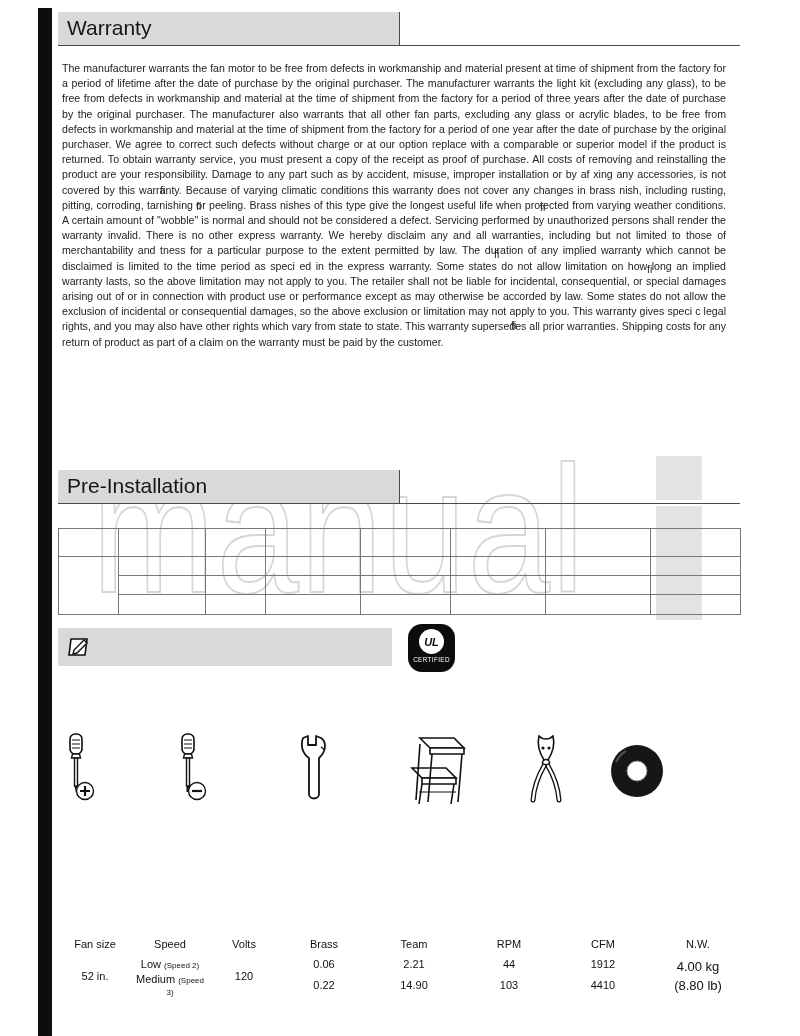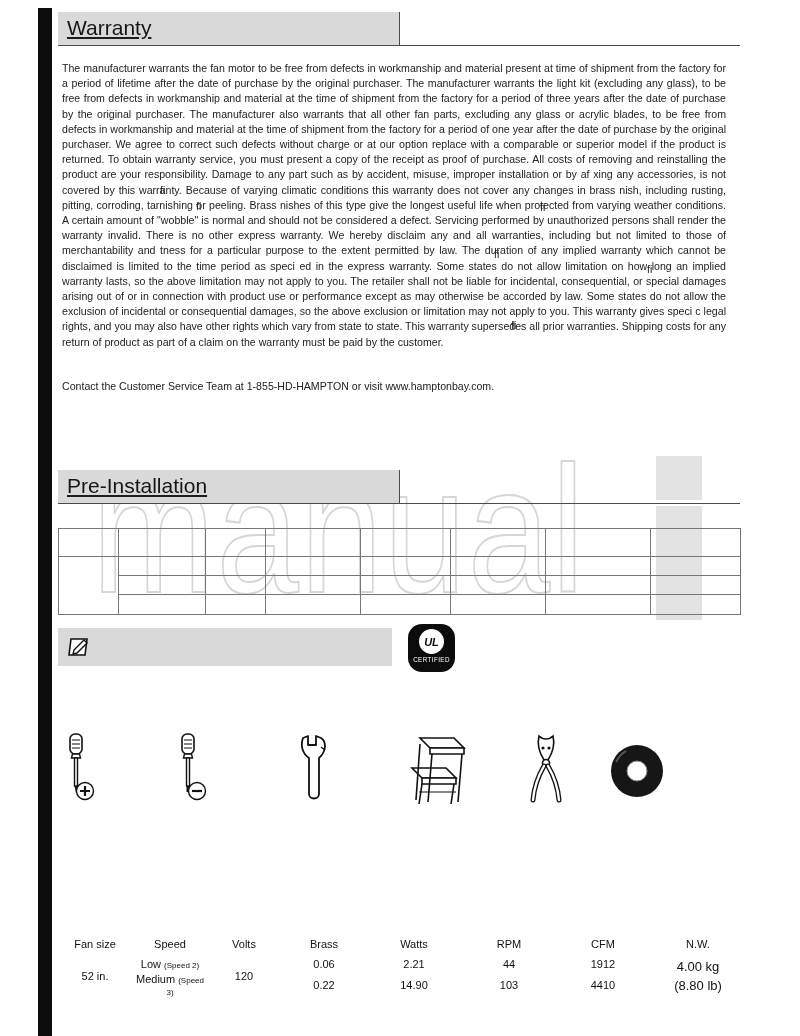--- a/index.html
+++ b/index.html
@@ -1,21 +1,21 @@
 <!DOCTYPE html>
 <html><head>
 <meta charset="utf-8">
 <style>
   html,body{margin:0;padding:0;background:#fff;}
   .page{position:relative;width:800px;height:1036px;background:#ffffff;overflow:hidden;
         font-family:"Liberation Sans",sans-serif;color:#1d1d1d;}
   .spine{position:absolute;left:38px;top:8px;width:14px;height:1028px;background:#0d0d0d;}
 
   
-  .sec-header{position:absolute;left:58px;width:682px;height:33px;border-bottom:1px solid #4a4a4a;text-decoration:underline;}
+  .sec-header{position:absolute;left:58px;width:682px;height:33px;border-bottom:1px solid #4a4a4a;}
   .sec-box{width:342px;height:33px;background:#d9d9d9;border-right:1px solid #4a4a4a;
            font-size:21px;line-height:32px;padding-left:9px;box-sizing:border-box;color:#161616;}
 
   
   .warranty-body{position:absolute;left:62px;top:61px;width:664px;font-size:10.6px;
                  line-height:15.2px;text-align:justify;color:#222;}
   .contact-line{position:absolute;left:62px;top:380px;font-size:10.6px;color:#222;}
   .fi-art{position:absolute;font-size:10.4px;color:#222;}
 
   
@@ -72,21 +72,20 @@
 
   <div class="warranty-body">The manufacturer warrants the fan motor to be free from defects in workmanship and material present at time of shipment from the factory for a period of lifetime after the date of purchase by the original purchaser. The manufacturer warrants the light kit (excluding any glass), to be free from defects in workmanship and material at the time of shipment from the factory for a period of three years after the date of purchase by the original purchaser. The manufacturer also warrants that all other fan parts, excluding any glass or acrylic blades, to be free from defects in workmanship and material at the time of shipment from the factory for a period of one year after the date of purchase by the original purchaser. We agree to correct such defects without charge or at our option replace with a comparable or superior model if the product is returned. To obtain warranty service, you must present a copy of the receipt as proof of purchase. All costs of removing and reinstalling the product are your responsibility. Damage to any part such as by accident, misuse, improper installation or by af xing any accessories, is not covered by this warranty. Because of varying climatic conditions this warranty does not cover any changes in brass nish, including rusting, pitting, corroding, tarnishing or peeling. Brass nishes of this type give the longest useful life when protected from varying weather conditions. A certain amount of "wobble" is normal and should not be considered a defect. Servicing performed by unauthorized persons shall render the warranty invalid. There is no other express warranty. We hereby disclaim any and all warranties, including but not limited to those of merchantability and tness for a particular purpose to the extent permitted by law. The duration of any implied warranty which cannot be disclaimed is limited to the time period as speci ed in the express warranty. Some states do not allow limitation on how long an implied warranty lasts, so the above limitation may not apply to you. The retailer shall not be liable for incidental, consequential, or special damages arising out of or in connection with product use or performance except as may otherwise be accorded by law. Some states do not allow the exclusion of incidental or consequential damages, so the above exclusion or limitation may not apply to you. This warranty gives speci c legal rights, and you may also have other rights which vary from state to state. This warranty supersedes all prior warranties. Shipping costs for any return of product as part of a claim on the warranty must be paid by the customer.</div>
 
   <span class="fi-art" style="left:160px;top:185px;">fi</span>
   <span class="fi-art" style="left:196px;top:201px;">fi</span>
   <span class="fi-art" style="left:540px;top:202px;">fi</span>
   <span class="fi-art" style="left:494px;top:249px;">fi</span>
   <span class="fi-art" style="left:647px;top:264px;">fi</span>
   <span class="fi-art" style="left:511px;top:320px;">fi</span>
 
-  <div class="contact-line">Contact the Customer Service Team at 1-855-HD-HAMPTON or visit www.hamptonbay.com.</div>
 
   <div class="sec-header" style="top:470px;">
     <div class="sec-box">Pre-Installation</div>
   </div>
 
   <table class="pre-table">
     <colgroup>
         <col style="width:60px">
         <col style="width:87px">
         <col style="width:60px">
@@ -224,21 +223,21 @@
           <col style="width:98px">
           <col style="width:90px">
           <col style="width:100px">
         </colgroup>
       <thead>
         <tr>
           <th>Fan size</th>
           <th>Speed</th>
           <th>Volts</th>
           <th>Brass</th>
-          <th>Watts</th>
+          <th>Team</th>
           <th>RPM</th>
           <th>CFM</th>
           <th>N.W.</th>
         </tr>
       </thead>
       <tbody>
         <tr>
           <td class="vbot" rowspan="2">52 in.</td>
           <td><span>Low</span>&nbsp;<span class="spn">(Speed 2)</span></td>
           <td class="vbot" rowspan="2">120</td>

